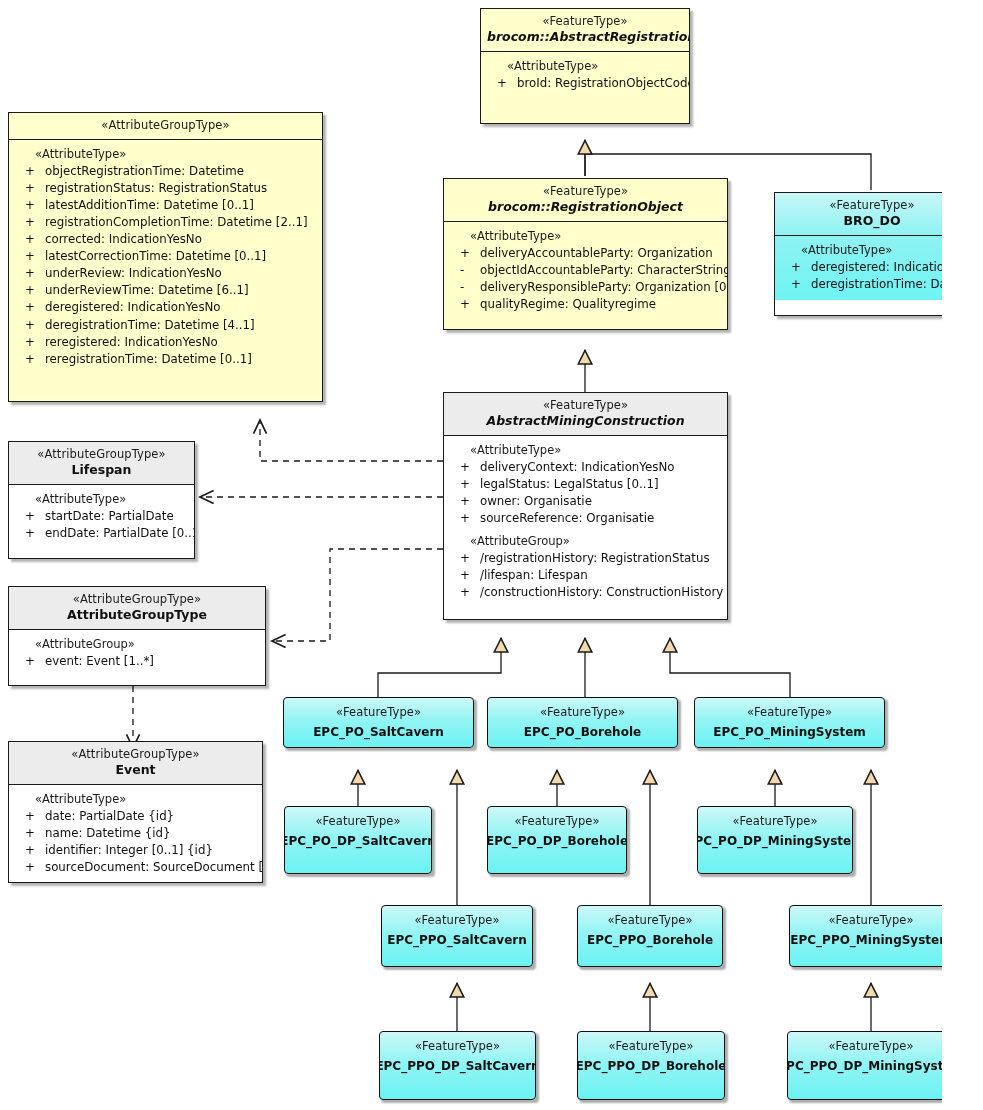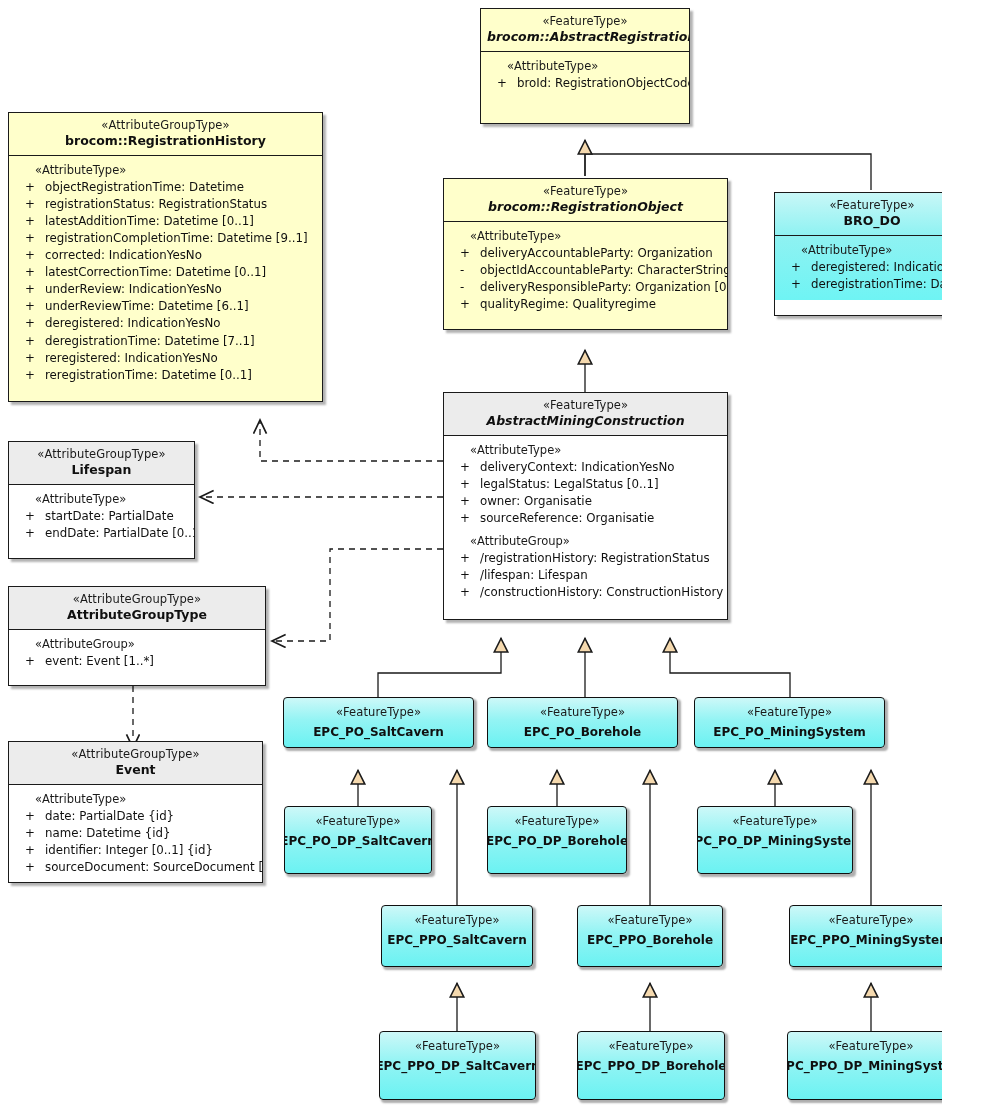--- a/index.html
+++ b/index.html
@@ -177,40 +177,39 @@
       <div class="attr">
         <span class="vis">+</span>
         <span class="txt">broId: RegistrationObjectCode {id}</span>
       </div>
     </div>
   </div>
 
   <div class="uml pal-yellow" style="left:8px; top:112px; width:315px; height:290px;">
     <div class="head">
       <div class="stereo">«AttributeGroupType»</div>
-      <div class="cname">brocom::RegistrationHistory</div>
     </div>
     <div class="sep"></div>
     <div class="body">
       <div class="grouphdr">«AttributeType»</div>
       <div class="attr">
           <span class="vis">+</span>
           <span class="txt">objectRegistrationTime: Datetime</span>
         </div>
       <div class="attr">
           <span class="vis">+</span>
           <span class="txt">registrationStatus: RegistrationStatus</span>
         </div>
       <div class="attr">
           <span class="vis">+</span>
           <span class="txt">latestAdditionTime: Datetime [0..1]</span>
         </div>
       <div class="attr">
           <span class="vis">+</span>
-          <span class="txt">registrationCompletionTime: Datetime [9..1]</span>
+          <span class="txt">registrationCompletionTime: Datetime [2..1]</span>
         </div>
       <div class="attr">
           <span class="vis">+</span>
           <span class="txt">corrected: IndicationYesNo</span>
         </div>
       <div class="attr">
           <span class="vis">+</span>
           <span class="txt">latestCorrectionTime: Datetime [0..1]</span>
         </div>
       <div class="attr">
@@ -220,21 +219,21 @@
       <div class="attr">
           <span class="vis">+</span>
           <span class="txt">underReviewTime: Datetime [6..1]</span>
         </div>
       <div class="attr">
           <span class="vis">+</span>
           <span class="txt">deregistered: IndicationYesNo</span>
         </div>
       <div class="attr">
           <span class="vis">+</span>
-          <span class="txt">deregistrationTime: Datetime [7..1]</span>
+          <span class="txt">deregistrationTime: Datetime [4..1]</span>
         </div>
       <div class="attr">
           <span class="vis">+</span>
           <span class="txt">reregistered: IndicationYesNo</span>
         </div>
       <div class="attr">
           <span class="vis">+</span>
           <span class="txt">reregistrationTime: Datetime [0..1]</span>
         </div>
     </div>

